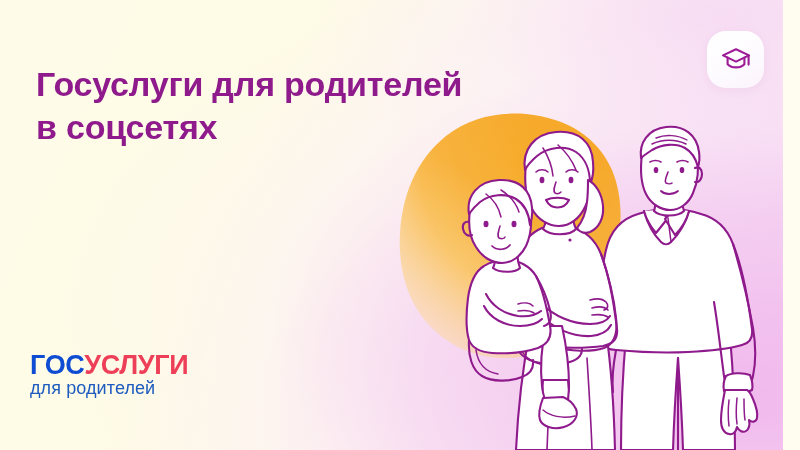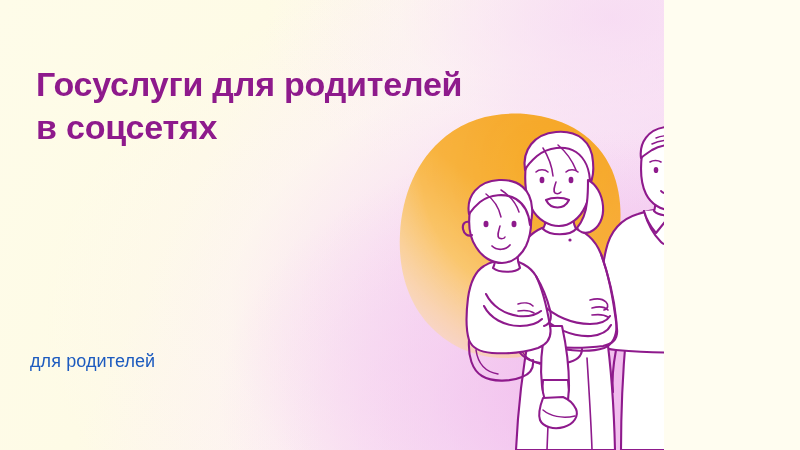--- a/index.html
+++ b/index.html
@@ -3,24 +3,25 @@
 <meta charset="utf-8">
 <title>Gosuslugi banner</title>
 <style>
   html,body{margin:0;padding:0;}
   body{
     width:800px;height:450px;overflow:hidden;
     font-family:"Liberation Sans","DejaVu Sans",sans-serif;
     background:#fffdf0;
   }
   #stage{
-    position:relative;width:664px;height:450px;overflow:hidden;
+    position:relative;width:748px;height:450px;overflow:hidden;
     background:
       radial-gradient(120% 110% at 100% 70%, rgba(243,197,240,0.95) 0%, rgba(246,214,243,0.75) 28%, rgba(252,240,247,0.35) 55%, rgba(255,253,240,0) 78%),
       linear-gradient(115deg, #fefce9 0%, #fefbe6 32%, #fdf4ef 55%, #f9e2f3 78%, #f4caf0 100%);
+    padding-left: 35px;
   }
   
   #pinkwash{
     position:absolute;inset:0;pointer-events:none;
     background:radial-gradient(90% 85% at 96% 88%, rgba(240,182,236,0.85) 0%, rgba(243,198,239,0.5) 35%, rgba(255,255,255,0) 70%);
   }
   #topwash{
     position:absolute;inset:0;pointer-events:none;
     background:radial-gradient(70% 60% at 92% 4%, rgba(246,216,243,0.75) 0%, rgba(250,236,248,0.25) 45%, rgba(255,255,255,0) 75%);
   }
@@ -282,16 +283,17 @@
 
         <path d="M70,108 C68,115 67,118 69,120 C71,121 74,121 75,119" fill="none" stroke-width="1.5"></path>
 
         <path d="M62,128 C67,133 76,132 80,127" fill="none" stroke-width="1.7"></path>
 
       </g>
     </svg>
   </div>
 
   <div id="logo">
+    <div class="word"><span class="gos">ГОС</span><span class="uslugi">УСЛУГИ</span></div>
     <div class="sub">для родителей</div>
   </div>
 
 </div>
 
 </body></html>

